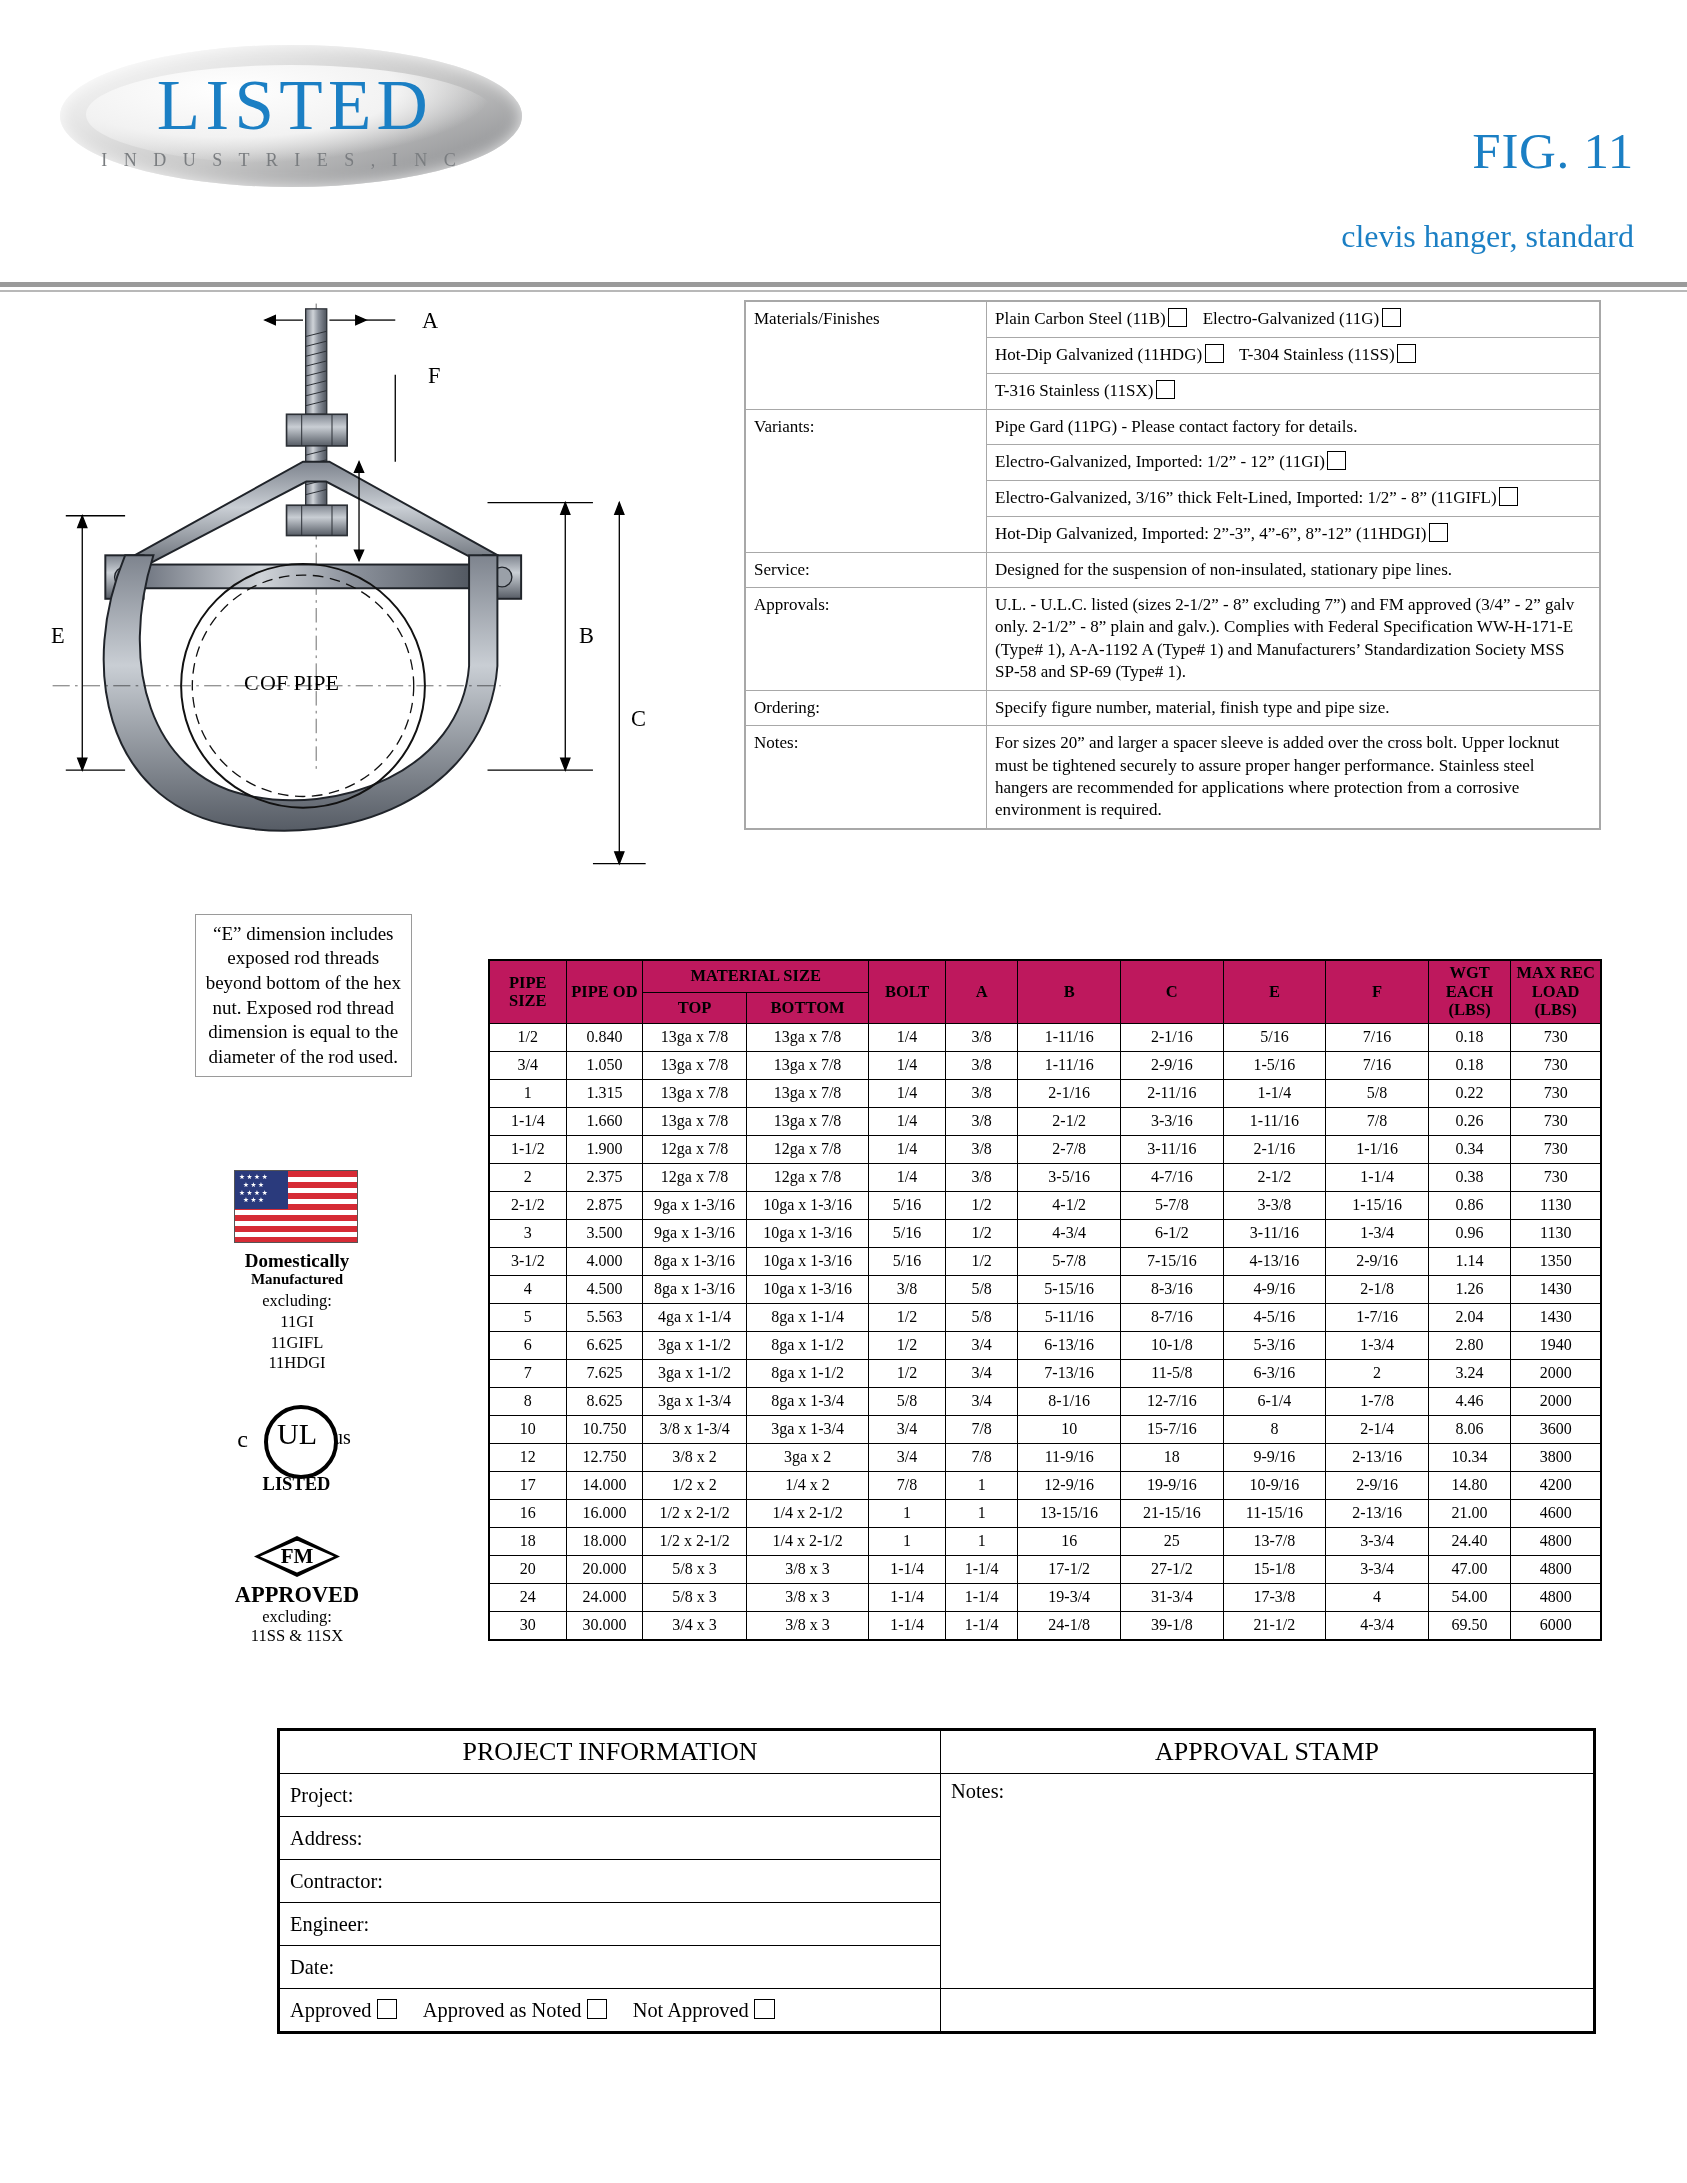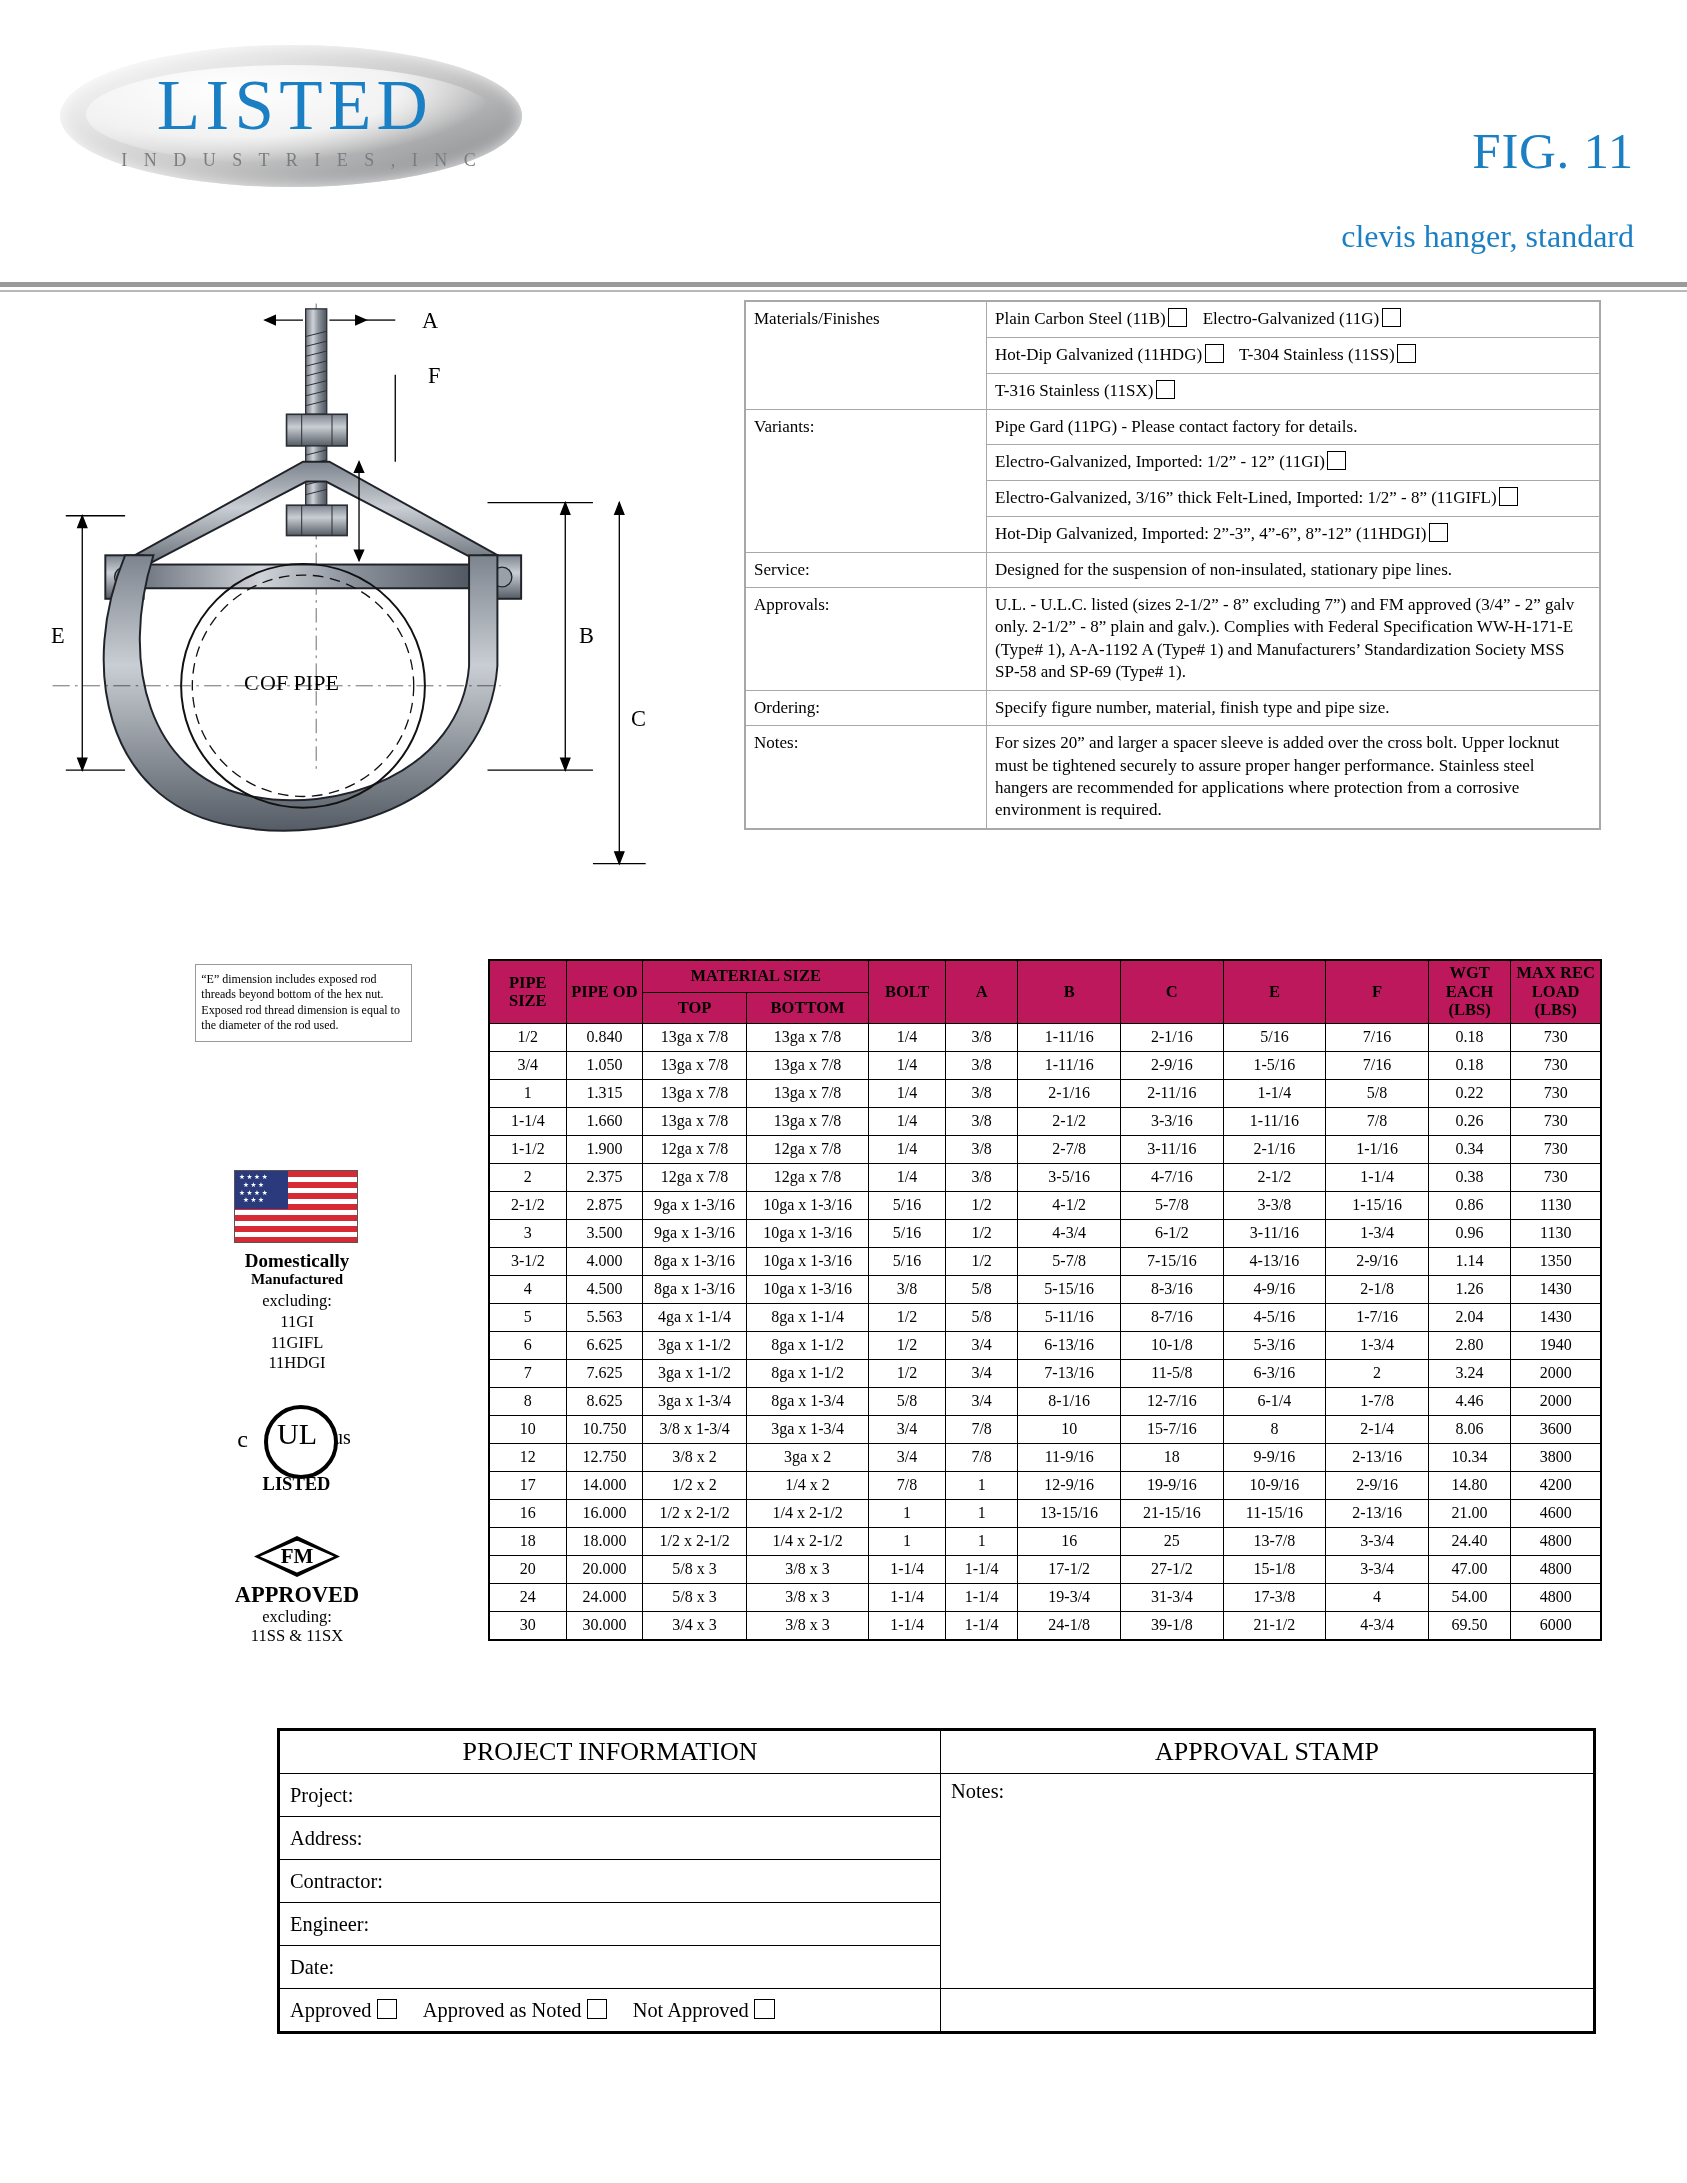--- a/index.html
+++ b/index.html
@@ -12,21 +12,21 @@
   #header{position:absolute;left:0;top:0;width:1687px;height:284px;}
   .logo-wrap{position:absolute;left:53px;top:33px;width:501px;height:158px;}
   .logo-ellipse{position:absolute;left:6.6px;top:12px;width:462px;height:142px;border-radius:50%;
      background:linear-gradient(160deg,#ffffff 0%,#e3e3e3 30%,#c8c8c8 55%,#9fa0a2 80%,#8f9092 100%);
      box-shadow:inset 0 0 14.5px rgba(255,255,255,.8);}
   .logo-ellipse:after{content:"";position:absolute;left:26px;top:20px;width:409px;height:99px;border-radius:50%;
      background:radial-gradient(ellipse at 35% 25%,#ffffff 0%,#f2f2f2 45%,rgba(255,255,255,0) 70%);}
   .logo-text{position:absolute;left:14.5px;top:32px;width:455px;text-align:center;
      font-family:"Liberation Serif", serif;font-size:71px;letter-spacing:5.3px;color:#1b7fc4;
      font-weight:400;}
-  .logo-sub{position:absolute;left:21px;top:117px;width:455px;text-align:center;
+  .logo-sub{position:absolute;left:1px;top:117px;width:455px;text-align:center;
      font-family:"Liberation Serif", serif;font-size:18px;letter-spacing:6px;color:#7a7d80;}
   .fig-title{position:absolute;right:53px;top:122px;font-size:51px;color:#1b7fc4;
      font-family:"Liberation Serif", serif;letter-spacing:0.7px;}
   .fig-sub{position:absolute;right:53px;top:218px;font-size:32px;color:#1b7fc4;
      font-family:"Liberation Serif", serif;}
   .hr-thick{position:absolute;left:0;top:282px;width:1687px;height:4.6px;background:#9a9a9a;}
   .hr-thin{position:absolute;left:0;top:290px;width:1687px;height:2px;background:#b8b8b8;}
 
   
   #drawing{position:absolute;left:26px;top:297px;width:699px;height:626px;}
@@ -35,22 +35,22 @@
   
   #spec{position:absolute;left:744px;top:300px;width:857px;
      border:2px solid #a8a8a8;border-collapse:collapse;font-size:17px;padding-left:8px;}
   #spec td{border:1.3px solid #a8a8a8;padding:6px 8px;vertical-align:top;
      font-family:"Liberation Serif",serif;line-height:1.32;}
   #spec td.lbl{width:224px;}
   .cb{display:inline-block;width:17px;height:17px;border:1.3px solid #000;background:#fff;
      vertical-align:-2.6px;margin:0 2.6px;}
 
   
-  #notebox{position:absolute;left:195px;top:964px;width:204px;
-     border:1.3px solid #9a9a9a;padding:6.6px 5.3px;text-align:left;font-size:12px;line-height:1.3;}
+  #notebox{position:absolute;left:195px;top:914px;width:204px;
+     border:1.3px solid #9a9a9a;padding:6.6px 5.3px;text-align:center;font-size:19px;line-height:1.3;}
 
   
   #flag{position:absolute;left:234px;top:1170px;width:122px;height:71px;border:1.3px solid #555;overflow:hidden;background:#fff;}
   .stripe{position:absolute;left:0;width:122px;height:5.5px;background:#d62b35;}
   .canton{position:absolute;left:0;top:0;width:53px;height:38px;background:#2a3a7c;}
   .star{position:absolute;color:#fff;font-size:6.6px;line-height:6.6px;}
   .badge-t1{position:absolute;left:218px;top:1250px;width:158px;text-align:center;font-size:19px;font-weight:bold;font-family:"Liberation Serif",serif;}
   .badge-t2{position:absolute;left:218px;top:1271px;width:158px;text-align:center;font-size:15px;font-weight:bold;}
   .badge-t3{position:absolute;left:218px;top:1291px;width:158px;text-align:center;font-size:16.5px;}
   .badge-t4{position:absolute;left:218px;top:1312px;width:158px;text-align:center;font-size:16.5px;}

